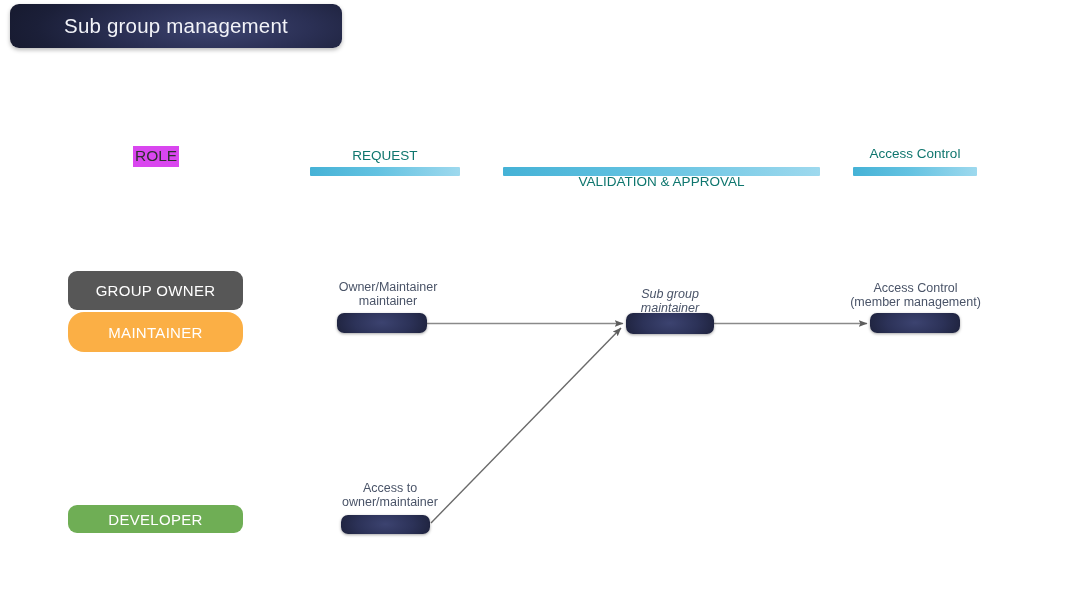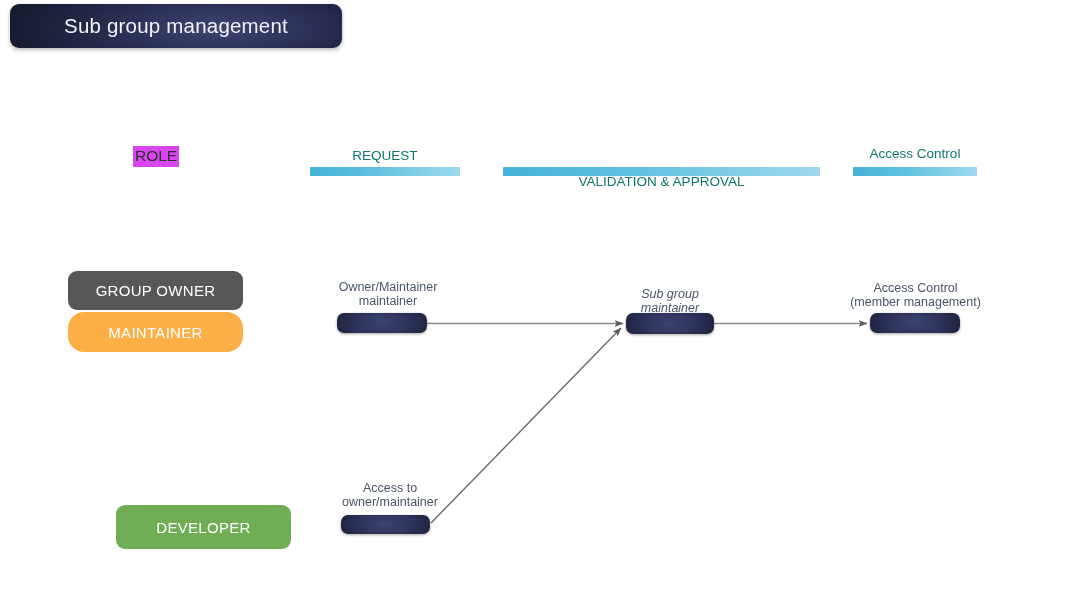--- a/index.html
+++ b/index.html
@@ -95,23 +95,22 @@
     background: #575757;
   }
   #role-badge-maintainer {
     top: 312px;
     height: 40px;
     background: #fbaf45;
     border-radius: 16px;
   }
   #role-badge-developer {
     top: 505px;
-    height: 44px;
+    height: 28px;
     background: #6fae55;
-    margin-left: 48px;
   }
   .node-label {
     position: absolute;
     text-align: center;
     font-size: 12.5px;
     color: #4a5468;
     line-height: 1.15;
     white-space: nowrap;
   }
   .node-pill {

